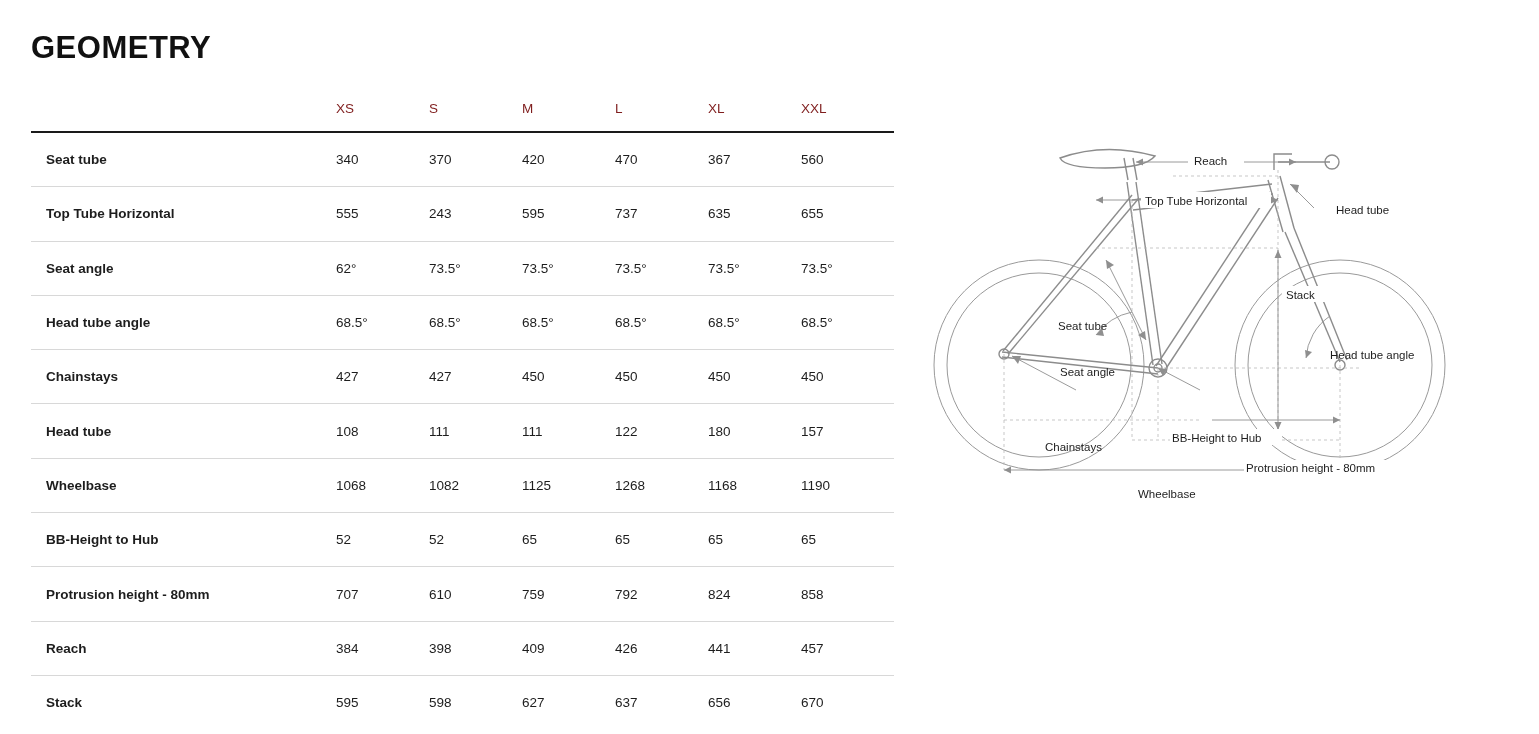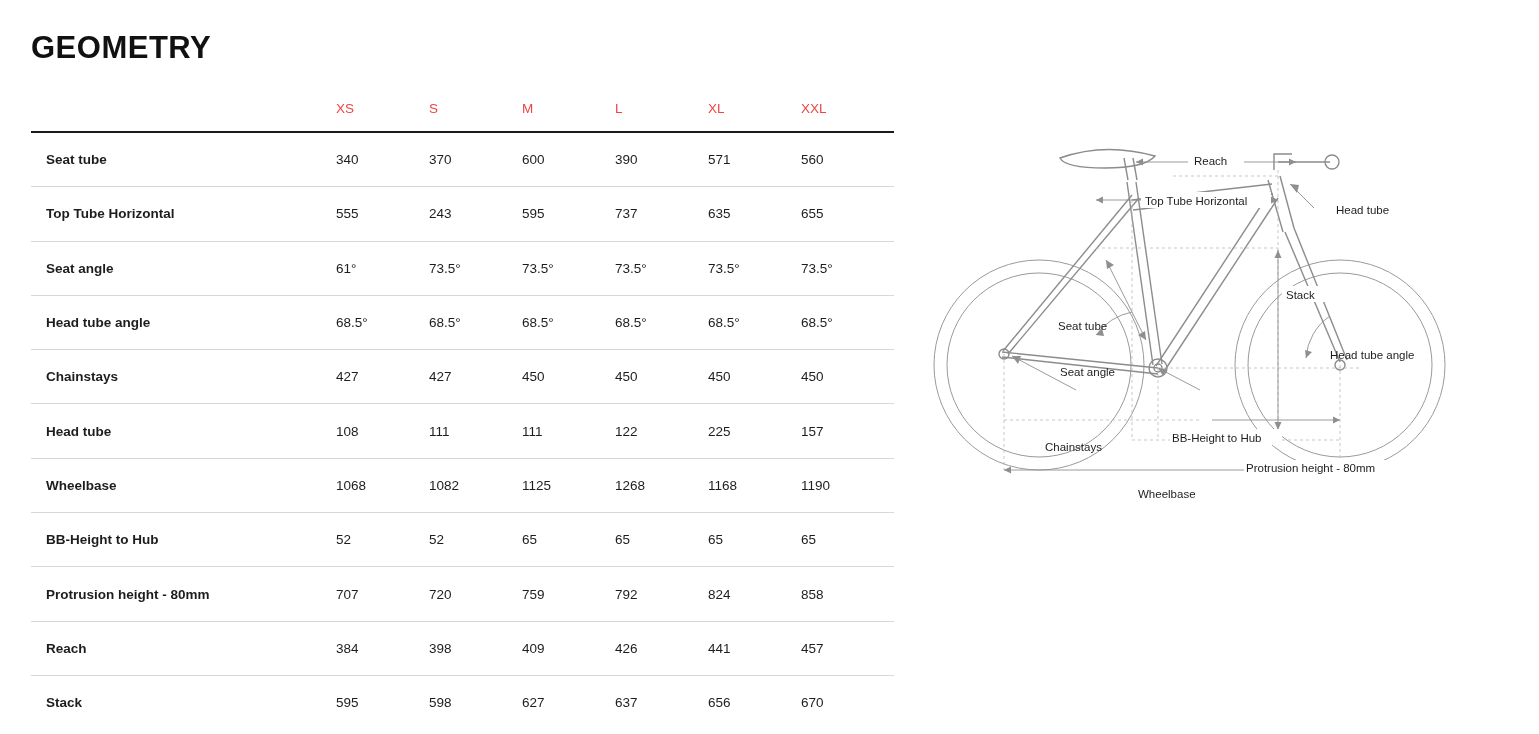--- a/index.html
+++ b/index.html
@@ -45,21 +45,21 @@
   table.geo th, table.geo td {
     text-align: left;
     font-size: 13.5px;
     color: #1d1d1d;
     padding: 0;
     vertical-align: middle;
   }
   table.geo thead th {
     height: 45px;
     font-weight: normal;
-    color: #ef4444;
+    color: #7f1d1d;
     font-size: 13.5px;
     border-bottom: 2px solid #1a1a1a;
   }
   table.geo tbody td {
     height: 53.3px;
     border-bottom: 1px solid #d8d8d8;
   }
   table.geo tbody tr:last-child td {
     border-bottom: none;
   }
@@ -104,37 +104,37 @@
           <th class="colw">L</th>
           <th class="colw">XL</th>
           <th class="colw">XXL</th>
         </tr>
       </thead>
       <tbody>
         <tr>
           <td class="rowlabel">Seat tube</td>
           <td class="colw">340</td>
           <td class="colw">370</td>
-          <td class="colw">600</td>
-          <td class="colw">390</td>
-          <td class="colw">571</td>
+          <td class="colw">420</td>
+          <td class="colw">470</td>
+          <td class="colw">367</td>
           <td class="colw">560</td>
         </tr>
         <tr>
           <td class="rowlabel">Top Tube Horizontal</td>
           <td class="colw">555</td>
           <td class="colw">243</td>
           <td class="colw">595</td>
           <td class="colw">737</td>
           <td class="colw">635</td>
           <td class="colw">655</td>
         </tr>
         <tr>
           <td class="rowlabel">Seat angle</td>
-          <td class="colw">61°</td>
+          <td class="colw">62°</td>
           <td class="colw">73.5°</td>
           <td class="colw">73.5°</td>
           <td class="colw">73.5°</td>
           <td class="colw">73.5°</td>
           <td class="colw">73.5°</td>
         </tr>
         <tr>
           <td class="rowlabel">Head tube angle</td>
           <td class="colw">68.5°</td>
           <td class="colw">68.5°</td>
@@ -151,21 +151,21 @@
           <td class="colw">450</td>
           <td class="colw">450</td>
           <td class="colw">450</td>
         </tr>
         <tr>
           <td class="rowlabel">Head tube</td>
           <td class="colw">108</td>
           <td class="colw">111</td>
           <td class="colw">111</td>
           <td class="colw">122</td>
-          <td class="colw">225</td>
+          <td class="colw">180</td>
           <td class="colw">157</td>
         </tr>
         <tr>
           <td class="rowlabel">Wheelbase</td>
           <td class="colw">1068</td>
           <td class="colw">1082</td>
           <td class="colw">1125</td>
           <td class="colw">1268</td>
           <td class="colw">1168</td>
           <td class="colw">1190</td>
@@ -175,21 +175,21 @@
           <td class="colw">52</td>
           <td class="colw">52</td>
           <td class="colw">65</td>
           <td class="colw">65</td>
           <td class="colw">65</td>
           <td class="colw">65</td>
         </tr>
         <tr>
           <td class="rowlabel">Protrusion height - 80mm</td>
           <td class="colw">707</td>
-          <td class="colw">720</td>
+          <td class="colw">610</td>
           <td class="colw">759</td>
           <td class="colw">792</td>
           <td class="colw">824</td>
           <td class="colw">858</td>
         </tr>
         <tr>
           <td class="rowlabel">Reach</td>
           <td class="colw">384</td>
           <td class="colw">398</td>
           <td class="colw">409</td>

